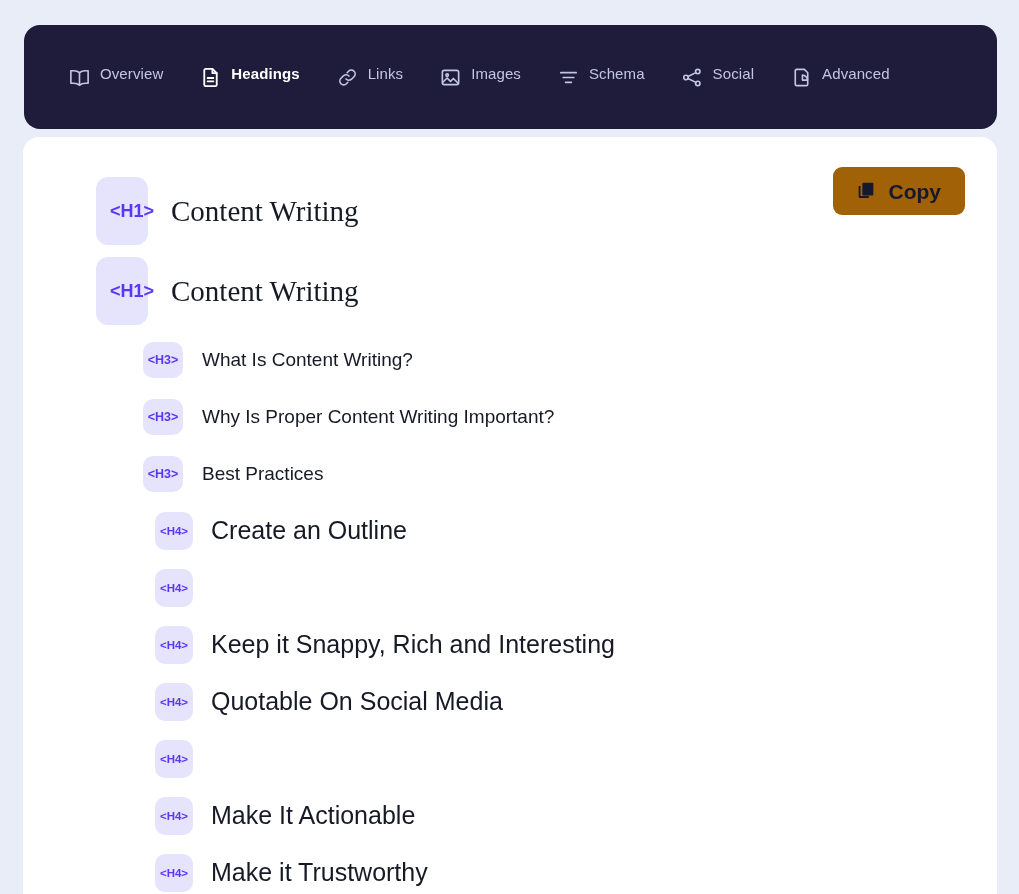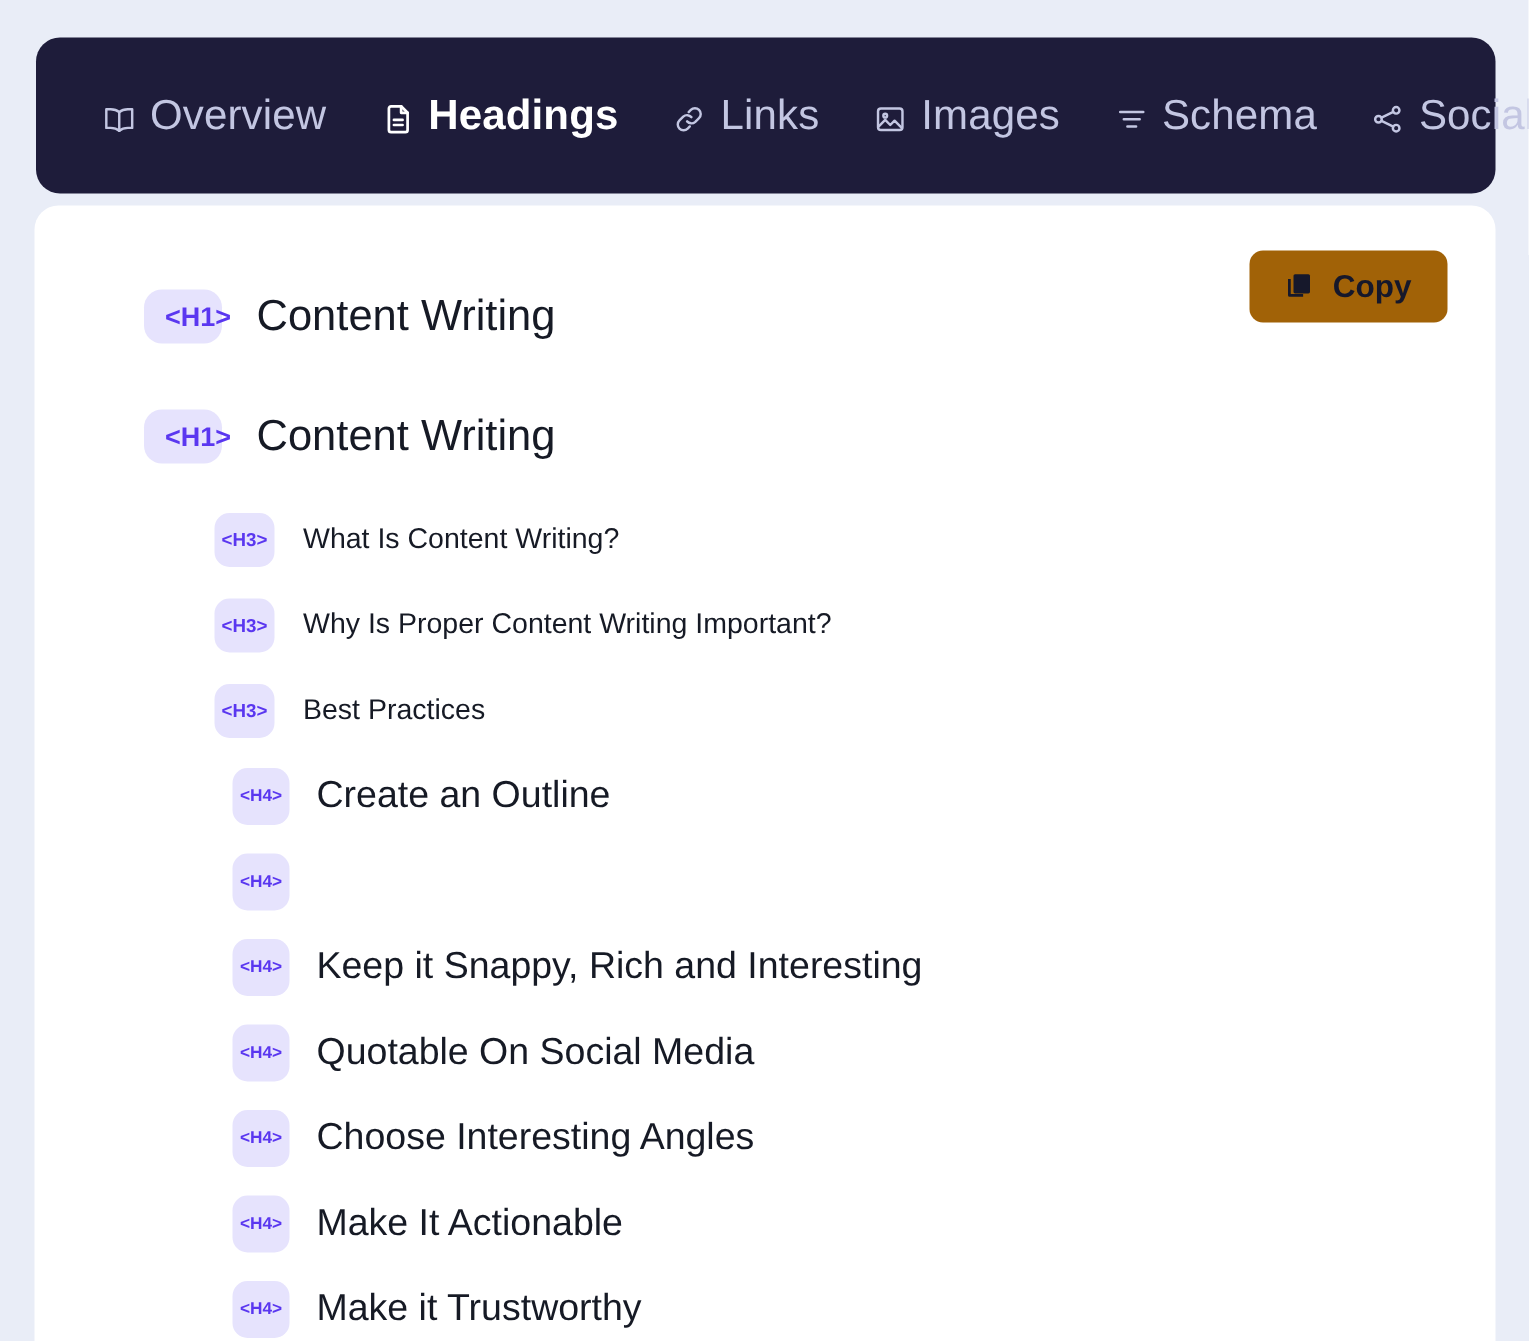--- a/index.html
+++ b/index.html
@@ -31,24 +31,24 @@
     border-radius: 16px;
     display: flex;
     align-items: center;
     padding: 0 24px 0 44px;
     gap: 0px;
     z-index: 2;
   }
 
   .nav-item {
     display: flex;
-    align-items: flex-end;
+    align-items: flex-start;
     gap: 9px;
     color: #c3c6e2;
-    font-size: 28px;
+    font-size: 15px;
     font-weight: 400;
     letter-spacing: 0.1px;
     white-space: nowrap;
     padding: 6px 0;
     margin-right: 36px;
     cursor: pointer;
     line-height: 1;
   }
   .nav-item:last-of-type { margin-right: 0; }
 
@@ -129,28 +129,29 @@
 
   .h-text {
     color: #161a25;
     font-weight: 400;
     white-space: nowrap;
   }
 
   
   .lvl-h1 { margin-left: 37px; height: 80px; }
   .lvl-h1 .badge {
-    width: 52px; height: 36px;
+    width: 52px; height: 68px;
     font-size: 18px;
     border-radius: 12px;
     padding-left: 20px;
   }
   .lvl-h1 .h-text {
     margin-left: 23px;
     font-size: 29px;
+    font-family: Liberation Serif, serif;
   }
 
   
   .lvl-h3 { margin-left: 84px; height: 57px; }
   .lvl-h3 .badge {
     width: 40px; height: 36px;
     font-size: 12.5px;
     border-radius: 10px;
   }
   .lvl-h3 .h-text {
@@ -296,21 +297,20 @@
         <div class="h-row lvl-h4">
           <span class="badge">&lt;H4&gt;</span>
           <span class="h-text">Keep it Snappy, Rich and Interesting</span>
         </div>
         <div class="h-row lvl-h4">
           <span class="badge">&lt;H4&gt;</span>
           <span class="h-text">Quotable On Social Media</span>
         </div>
         <div class="h-row lvl-h4">
           <span class="badge">&lt;H4&gt;</span>
-          <span class="h-text">Choose Interesting Angles</span>
         </div>
         <div class="h-row lvl-h4">
           <span class="badge">&lt;H4&gt;</span>
           <span class="h-text">Make It Actionable</span>
         </div>
         <div class="h-row lvl-h4">
           <span class="badge">&lt;H4&gt;</span>
           <span class="h-text">Make it Trustworthy</span>
         </div>
       </div>

